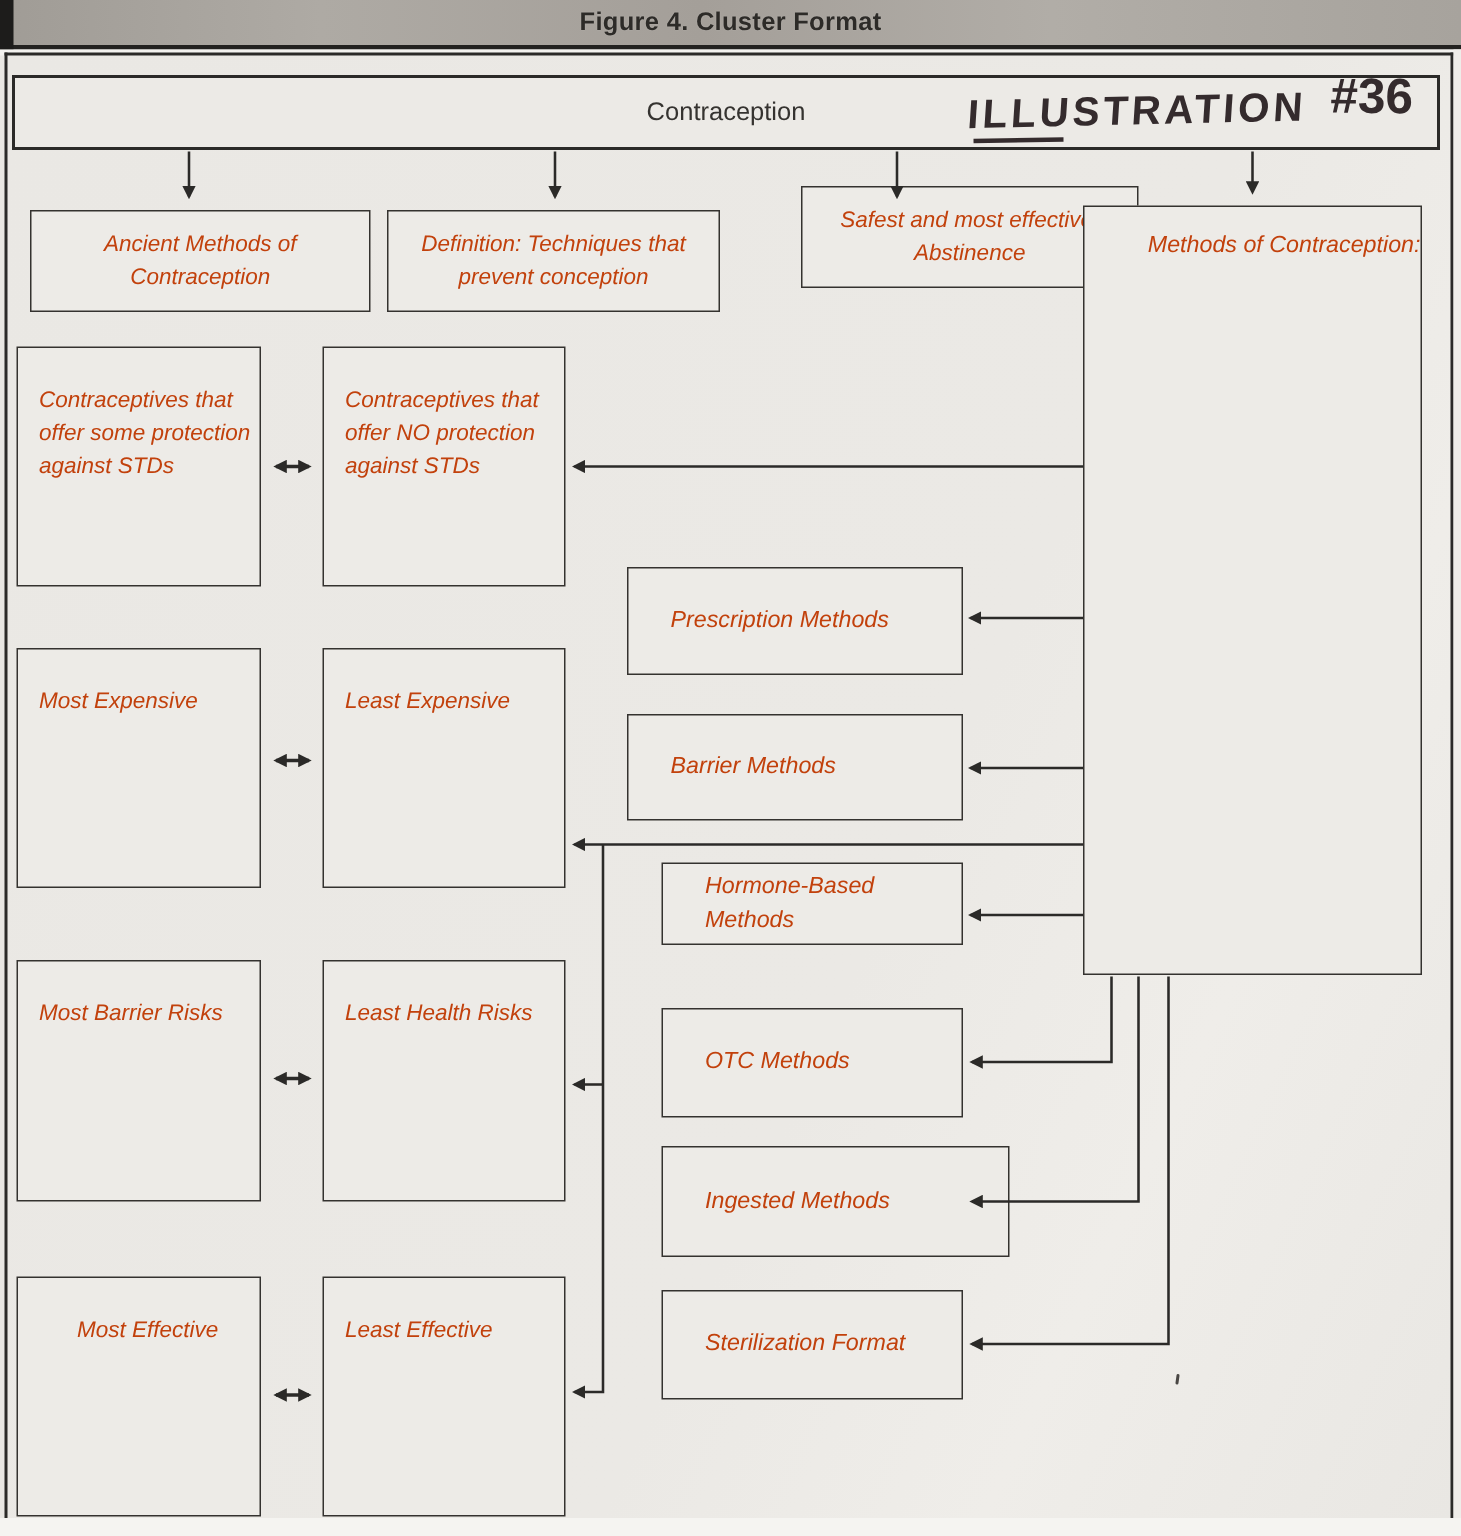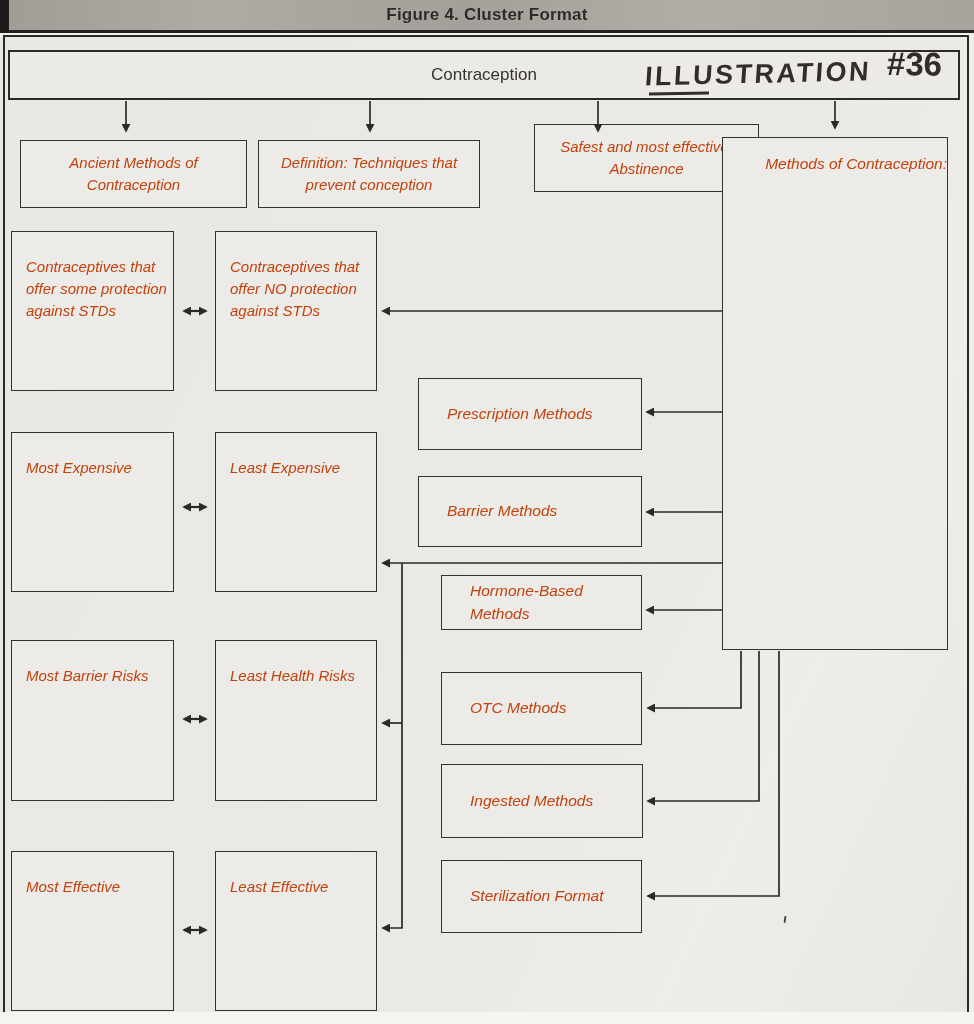--- a/index.html
+++ b/index.html
@@ -119,40 +119,40 @@
   <span>Least Expensive</span>
 </div>
 
 <div class="bx pair" style="left:11px;top:640px;width:163px;height:161px;">
   <span>Most Barrier Risks</span>
 </div>
 <div class="bx pair" style="left:215px;top:640px;width:162px;height:161px;">
   <span>Least Health Risks</span>
 </div>
 
-<div class="bx pair" style="left:11px;top:851px;width:163px;height:160px;">
+<div class="bx pair" style="left:11px;top:851px;width:163px;height:160px;text-align:center;">
   <span>Most Effective</span>
 </div>
 <div class="bx pair" style="left:215px;top:851px;width:162px;height:160px;">
   <span>Least Effective</span>
 </div>
 
 <div class="bx method" style="left:418px;top:378px;width:224px;height:72px;">
   <span>Prescription Methods</span>
 </div>
 <div class="bx method" style="left:418px;top:476px;width:224px;height:71px;">
   <span>Barrier Methods</span>
 </div>
 <div class="bx method" style="left:441px;top:575px;width:201px;height:55px;">
   <span>Hormone-Based Methods</span>
 </div>
 <div class="bx method" style="left:441px;top:672px;width:201px;height:73px;">
   <span>OTC Methods</span>
 </div>
-<div class="bx method" style="left:441px;top:764px;width:202px;height:74px;">
+<div class="bx method" style="left:441px;top:764px;width:232px;height:74px;">
   <span>Ingested Methods</span>
 </div>
 <div class="bx method" style="left:441px;top:860px;width:201px;height:73px;">
   <span>Sterilization Format</span>
 </div>
 
 <svg class="wires" width="974" height="1024" viewBox="0 0 974 1024">
   <defs>
     <marker id="arr" viewBox="0 0 10 10" refX="8" refY="5" markerWidth="9" markerHeight="9" markerUnits="userSpaceOnUse" orient="auto-start-reverse">
       <path d="M0,0 L10,5 L0,10 Z" fill="#2b2a28"></path>

